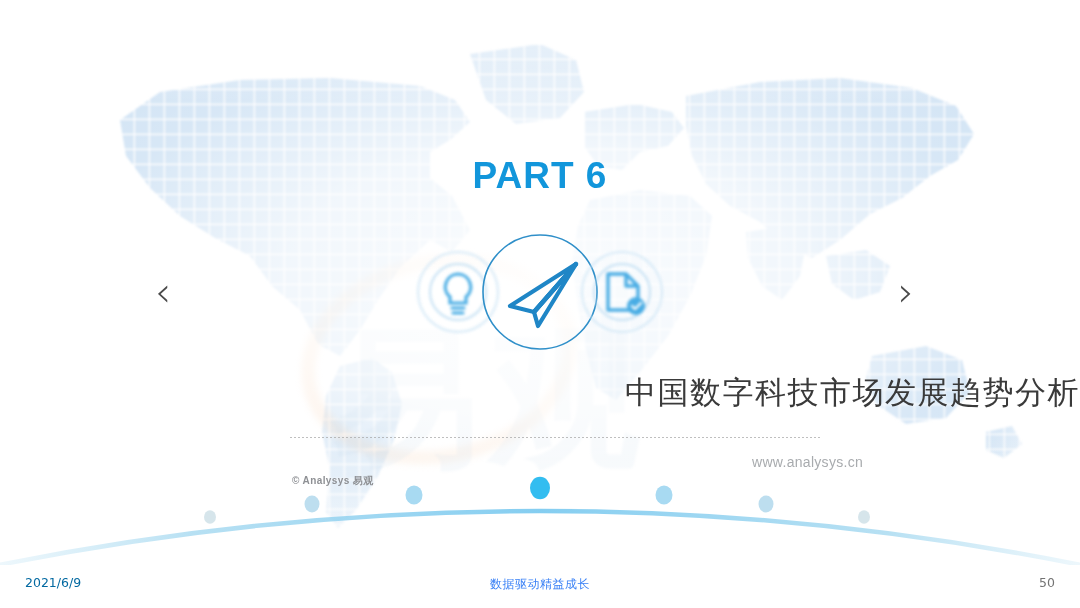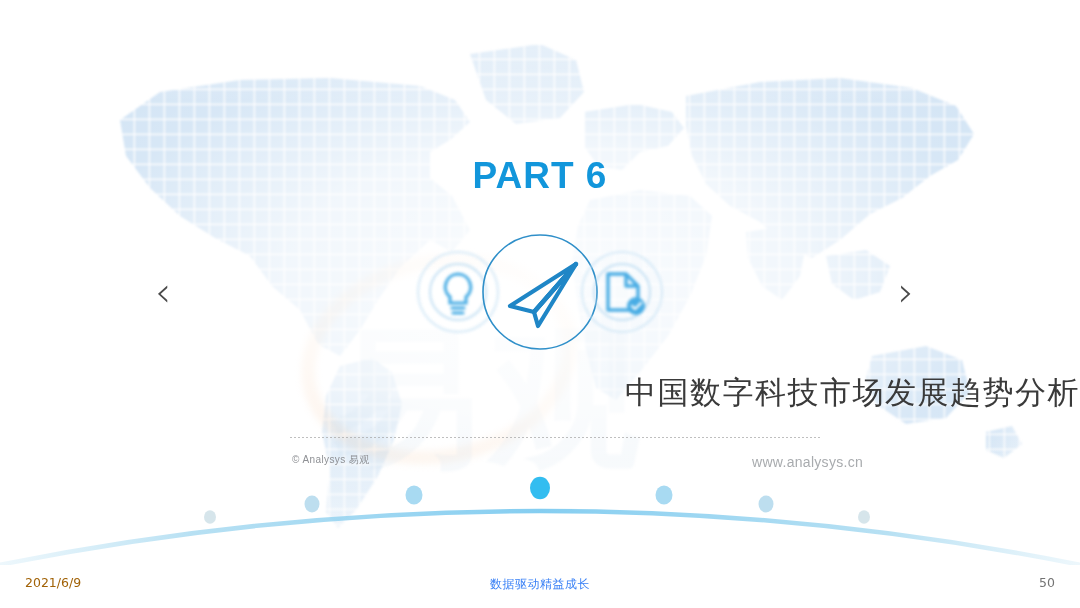--- a/index.html
+++ b/index.html
@@ -129,24 +129,25 @@
     background-image: linear-gradient(to right, #a9a9a9 0 2px, transparent 2px 4px);
     background-size: 4px 1px;
     background-repeat: repeat-x;
     opacity: 0.75;
   }
 
   
   .credit-left {
     position: absolute;
     left: 292px;
-    top: 453px;
+    top: 474px;
     font-size: 10px;
     color: #8e9094;
     letter-spacing: 0.4px;
+    font-weight: bold;
   }
   .credit-right {
     position: absolute;
     left: 752px;
     top: 454px;
     font-size: 14px;
     color: #a8abae;
     letter-spacing: 0.3px;
   }
 
@@ -155,21 +156,21 @@
     position: absolute;
     left: 0; top: 455px;
     width: 1080px; height: 110px;
   }
 
   
   .footer-date {
     position: absolute;
     left: 25px; top: 575px;
     font-size: 12.5px;
-    color: #a16207;
+    color: #0369a1;
     font-family: "DejaVu Sans", "Liberation Sans", sans-serif;
   }
   .footer-center {
     position: absolute;
     left: 0; right: 0; top: 576px;
     text-align: center;
     font-size: 12px;
     color: #3b82f6;
     letter-spacing: 0.5px;
     font-family: "DejaVu Sans", "Liberation Sans", sans-serif;

